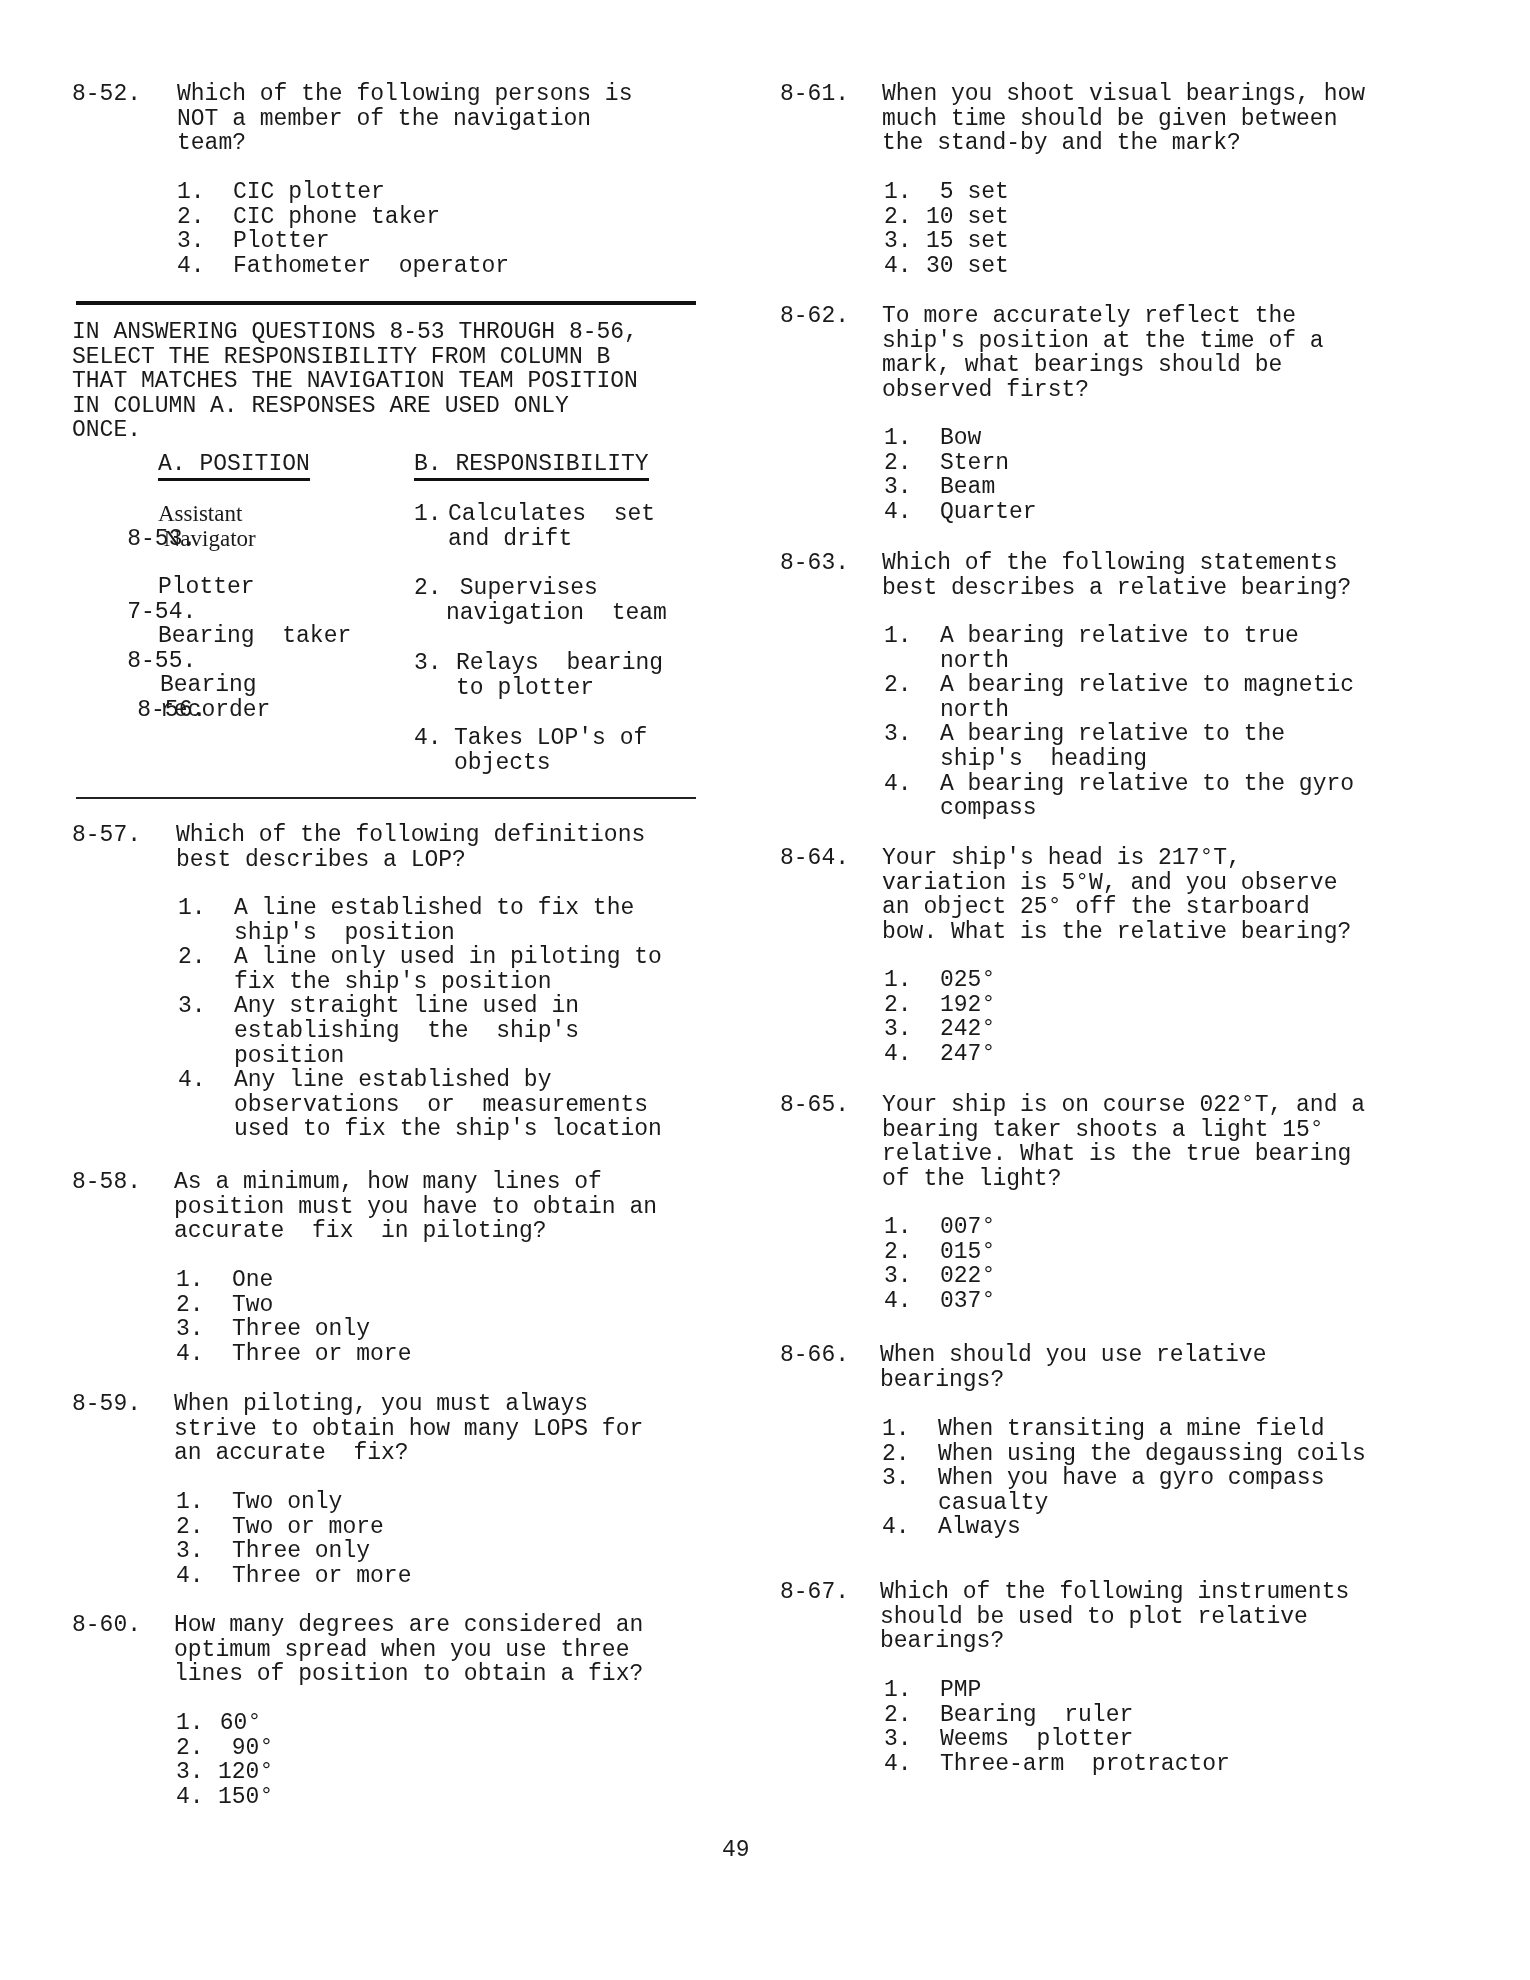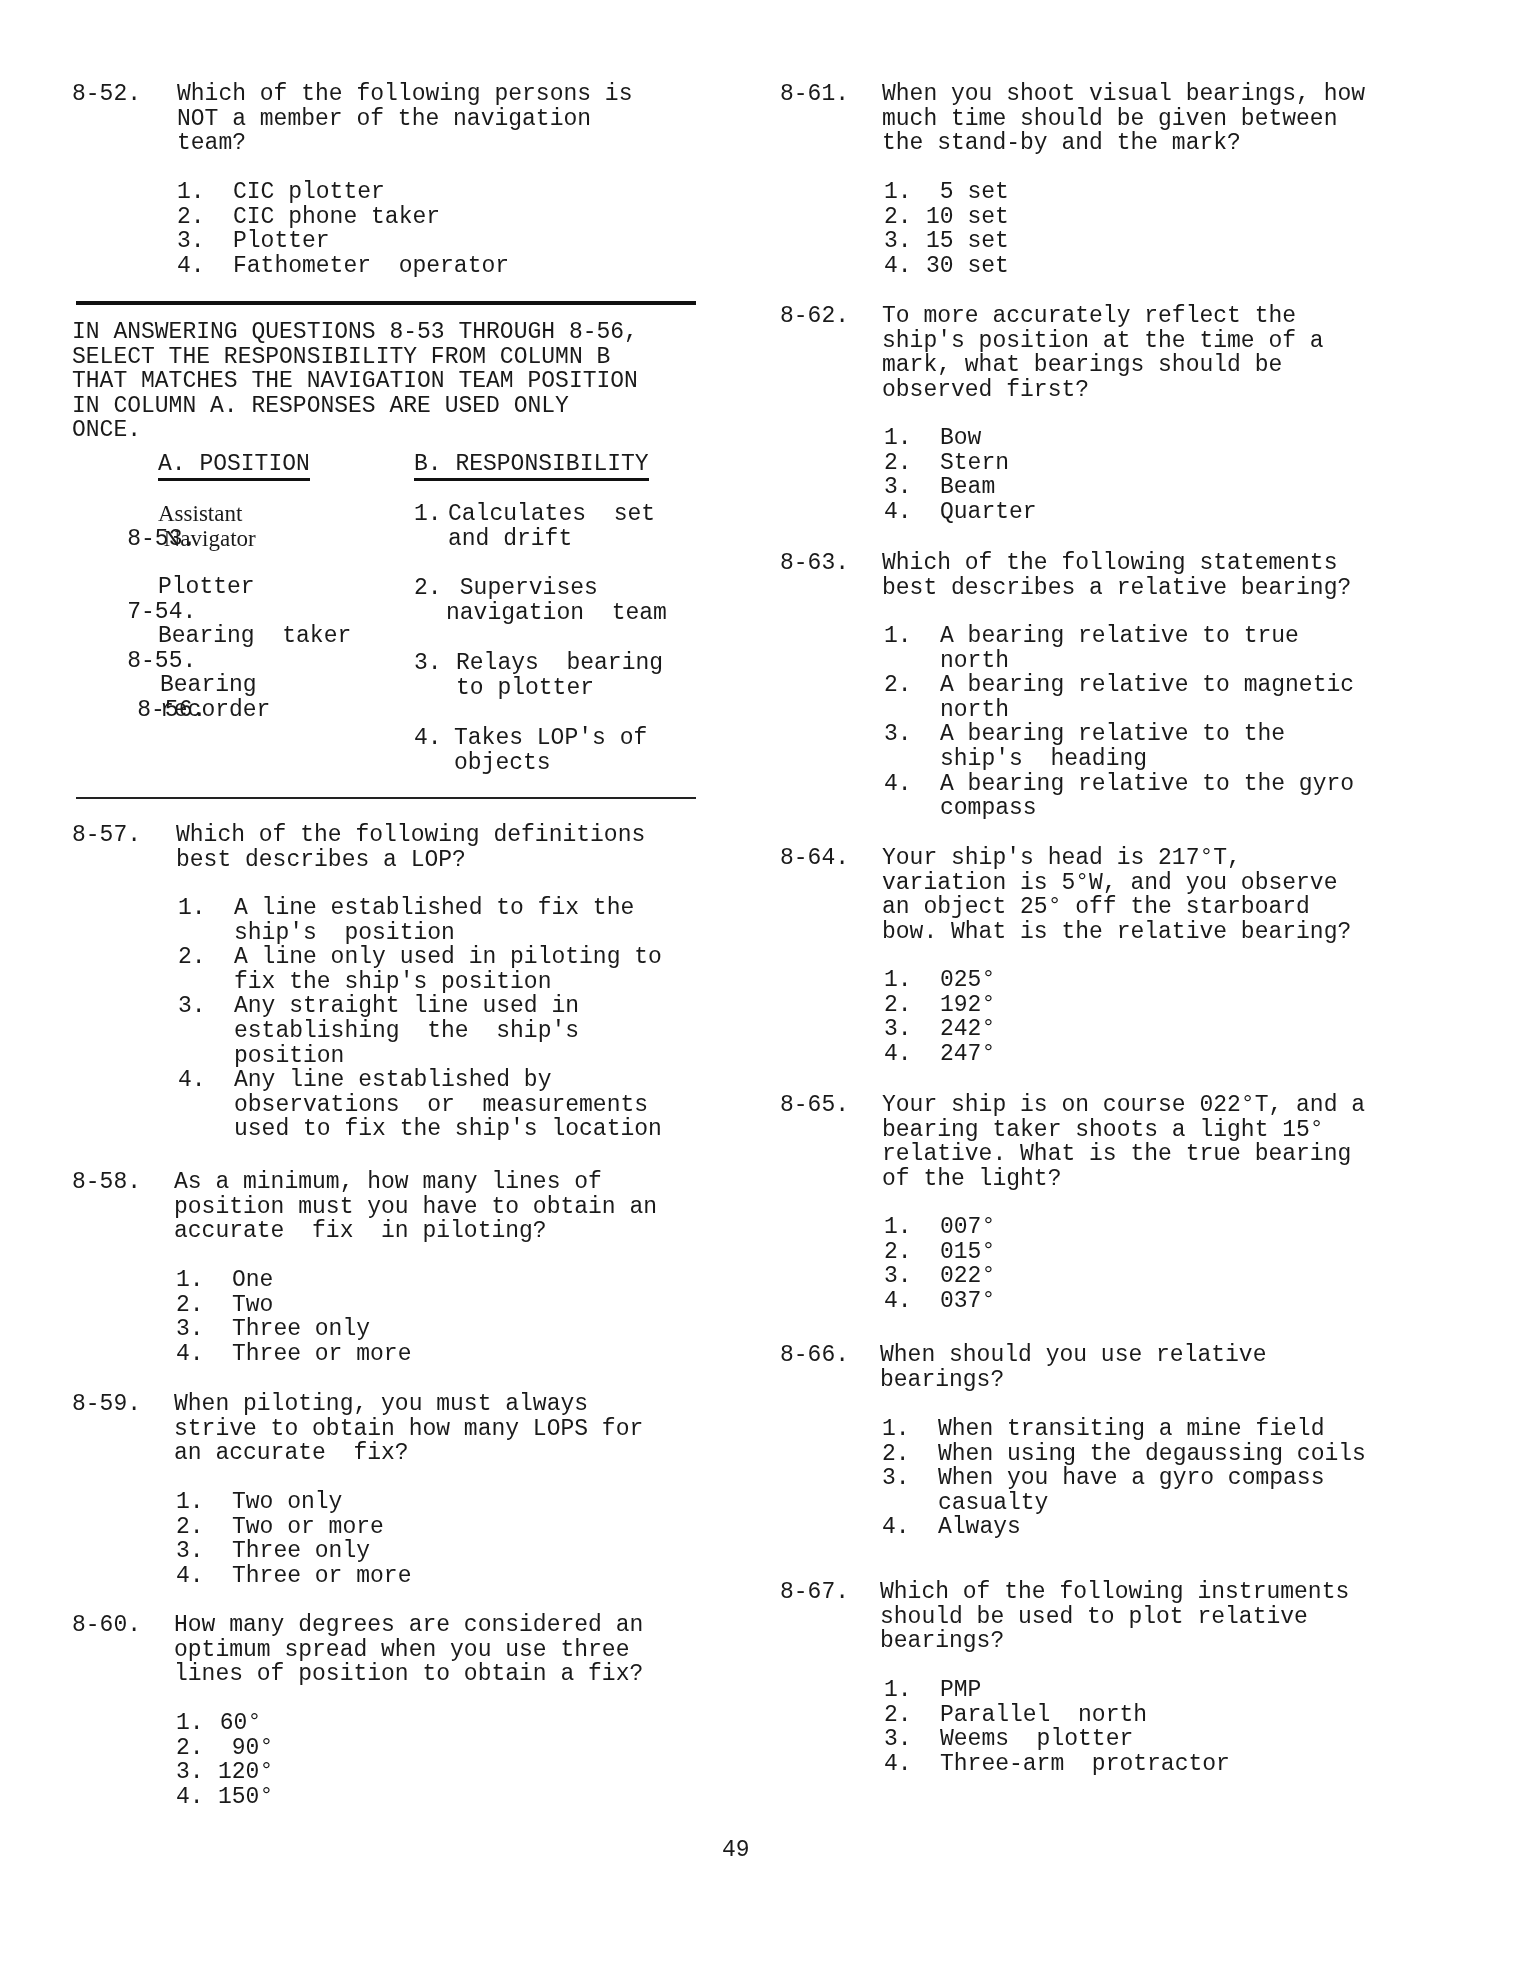--- a/index.html
+++ b/index.html
@@ -251,20 +251,20 @@
     </div>
   </div>
 
   <div class="q" style="top:1580px;">
     <span class="qnum">8-67.</span>
     <span class="qtext" style="left:100px; width:560px;">Which of the following instruments
 should be used to plot relative
 bearings?</span>
     <div class="opts" style="top:98px; left:104px;">
       <div class="opt" style="height:24.6px;"><span class="opt-n">1.</span><span class="opt-t">PMP</span></div>
-      <div class="opt" style="height:24.6px;"><span class="opt-n">2.</span><span class="opt-t">Parallel  north</span></div>
+      <div class="opt" style="height:24.6px;"><span class="opt-n">2.</span><span class="opt-t">Bearing  ruler</span></div>
       <div class="opt" style="height:24.6px;"><span class="opt-n">3.</span><span class="opt-t">Weems  plotter</span></div>
       <div class="opt" style="height:24.6px;"><span class="opt-n">4.</span><span class="opt-t">Three-arm  protractor</span></div>
     </div>
   </div>
 </div>
 
 <div class="pagenum">49</div>
 
 </body></html>

